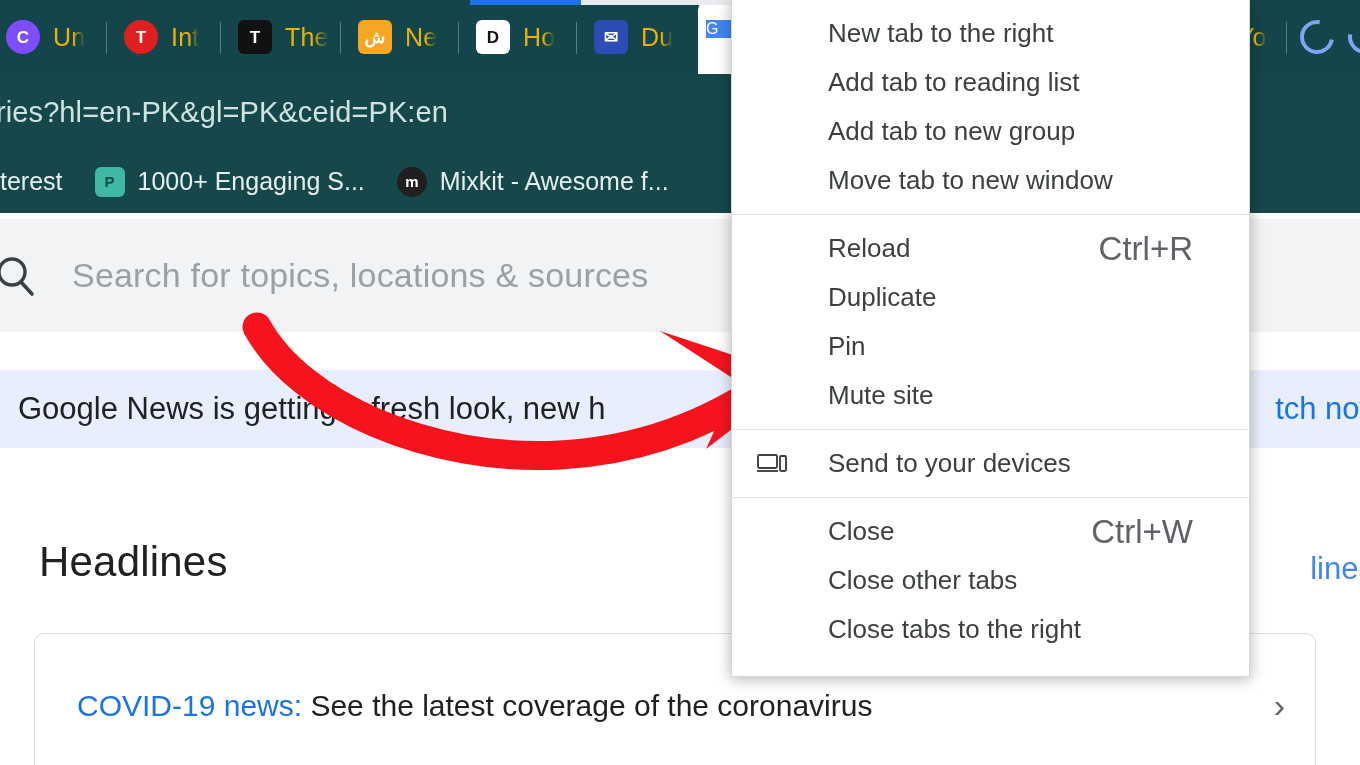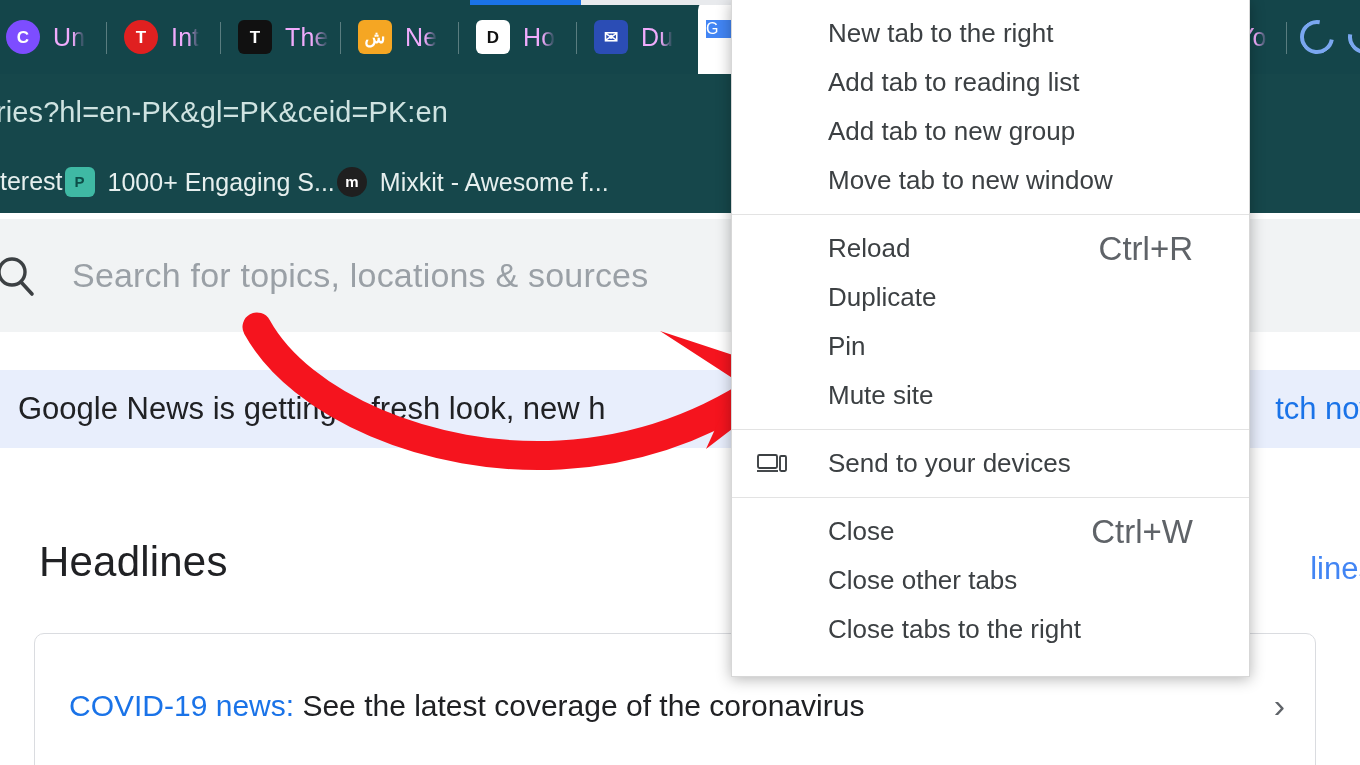--- a/index.html
+++ b/index.html
@@ -30,21 +30,21 @@
     padding: 0 6px;
   }
   .tab .favicon {
     width: 34px; height: 34px; flex: 0 0 34px;
     border-radius: 6px; overflow: hidden;
     display: flex; align-items: center; justify-content: center;
     font-size: 17px; font-weight: bold; color: #fff;
     line-height: 1;
   }
   .tab .tabtitle {
-    color: #f0abfc; font-size: 25px; white-space: nowrap;
+    color: #eab308; font-size: 25px; white-space: nowrap;
     letter-spacing: .2px;
     overflow: hidden;
   }
   .tab .tabtitle.fade {
     -webkit-mask-image: linear-gradient(to right, #000 62%, transparent 100%);
     mask-image: linear-gradient(to right, #000 62%, transparent 100%);
   }
   .tab-sep {
     position: absolute; top: 22px; width: 1px; height: 32px;
     background: rgba(255,255,255,.30);
@@ -95,22 +95,22 @@
   }
 
   
   .bookmarks-bar {
     position: absolute; left: 0; top: 150px; width: 1360px; height: 63px;
     background: #16474b;
     display: flex; align-items: center; gap: 0;
     overflow: hidden;
   }
   .bmk {
-    display: flex; align-items: flex-end; gap: 13px;
-    padding: 0 1px; white-space: nowrap;
+    display: flex; align-items: flex-start; gap: 13px;
+    padding: 0 16px; white-space: nowrap;
   }
   .bmk .bico {
     width: 30px; height: 30px; flex: 0 0 30px; border-radius: 6px;
     display: flex; align-items: center; justify-content: center;
     font-size: 15px; font-weight: bold; color: #fff;
   }
   .bmk .blabel { color: #e6efee; font-size: 25px; }
 
   
   .page {
@@ -154,21 +154,21 @@
   }
 
   .gn-card {
     position: absolute; left: 34px; top: 420px; width: 1282px; height: 145px;
     background: #fff; border: 1px solid #dadce0; border-radius: 10px;
     display: flex; align-items: center;
   }
   .gn-card .covid {
     margin-left: 34px; font-size: 30px; color: #202124; white-space: nowrap;
   }
-  .gn-card .covid .blue { color: #1a73e8; font-weight: 500; }
+  .gn-card .covid .blue { color: #1a73e8; font-weight: 500; margin-left: 8px; }
   .gn-card .chev {
     position: absolute; right: 30px; color: #5f6368; font-size: 34px;
     font-weight: 300;
   }
 
   
   .arrow-svg {
     position: absolute; left: 0; top: 0; width: 1360px; height: 765px;
     pointer-events: none;
   }

